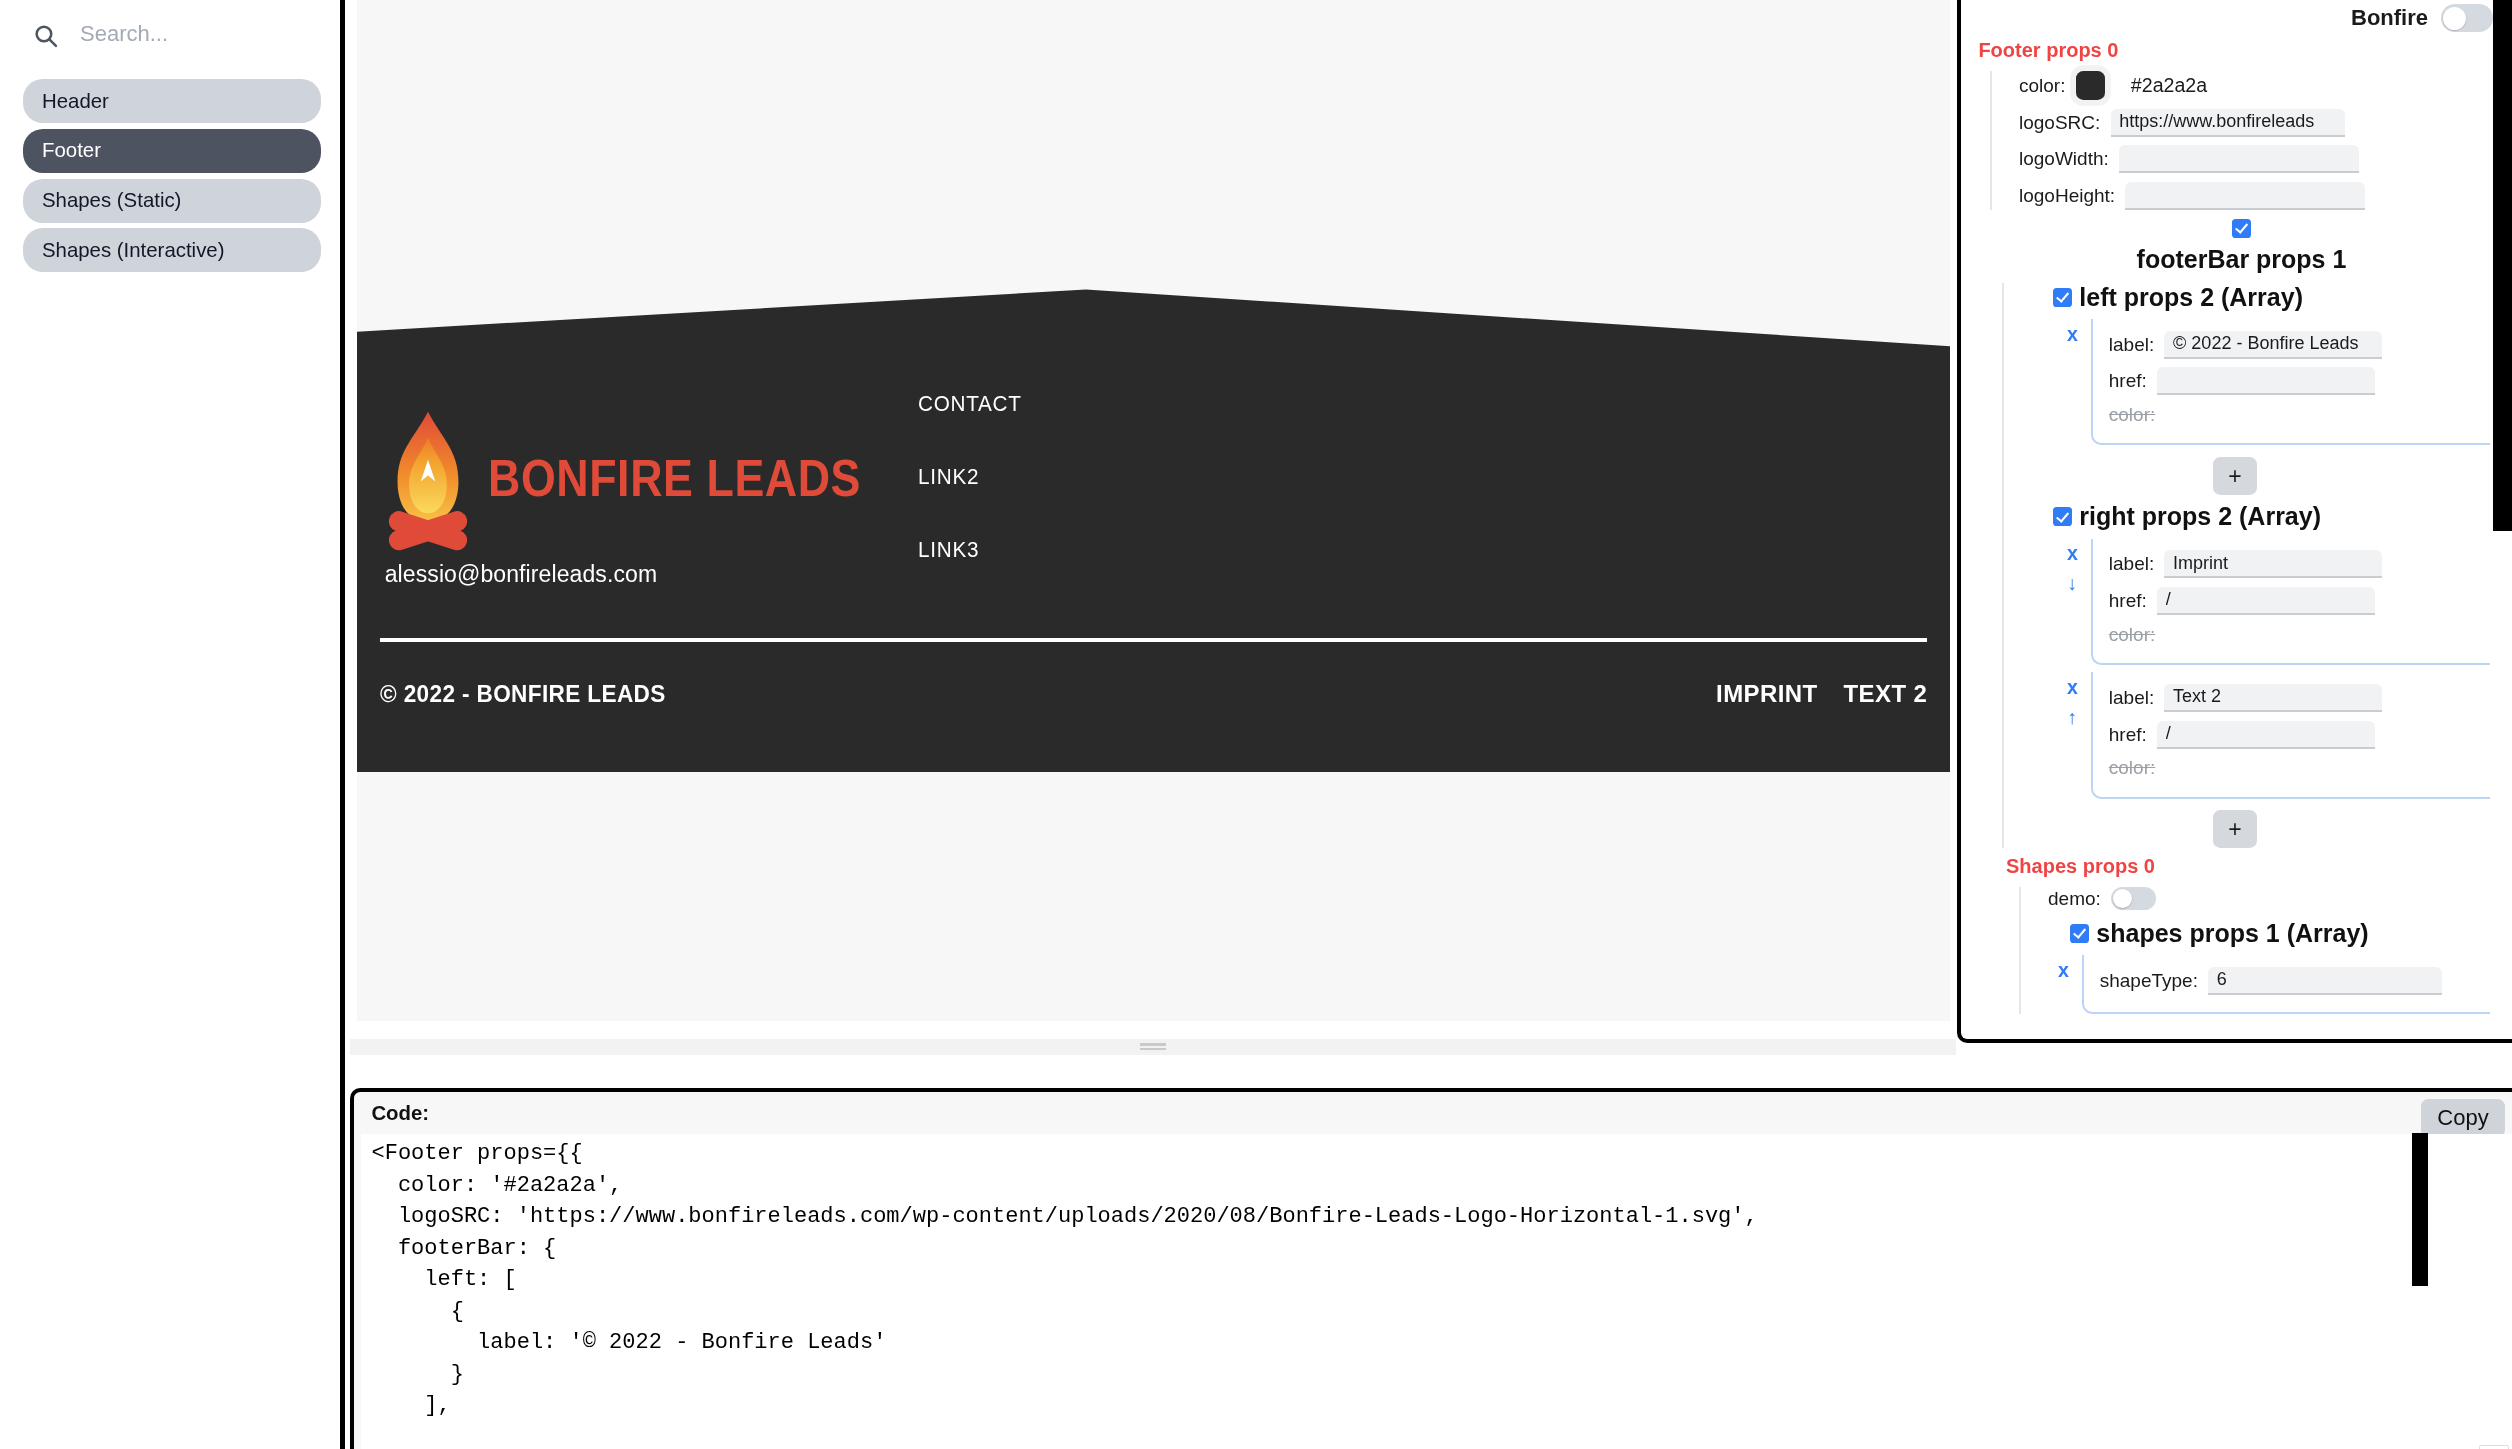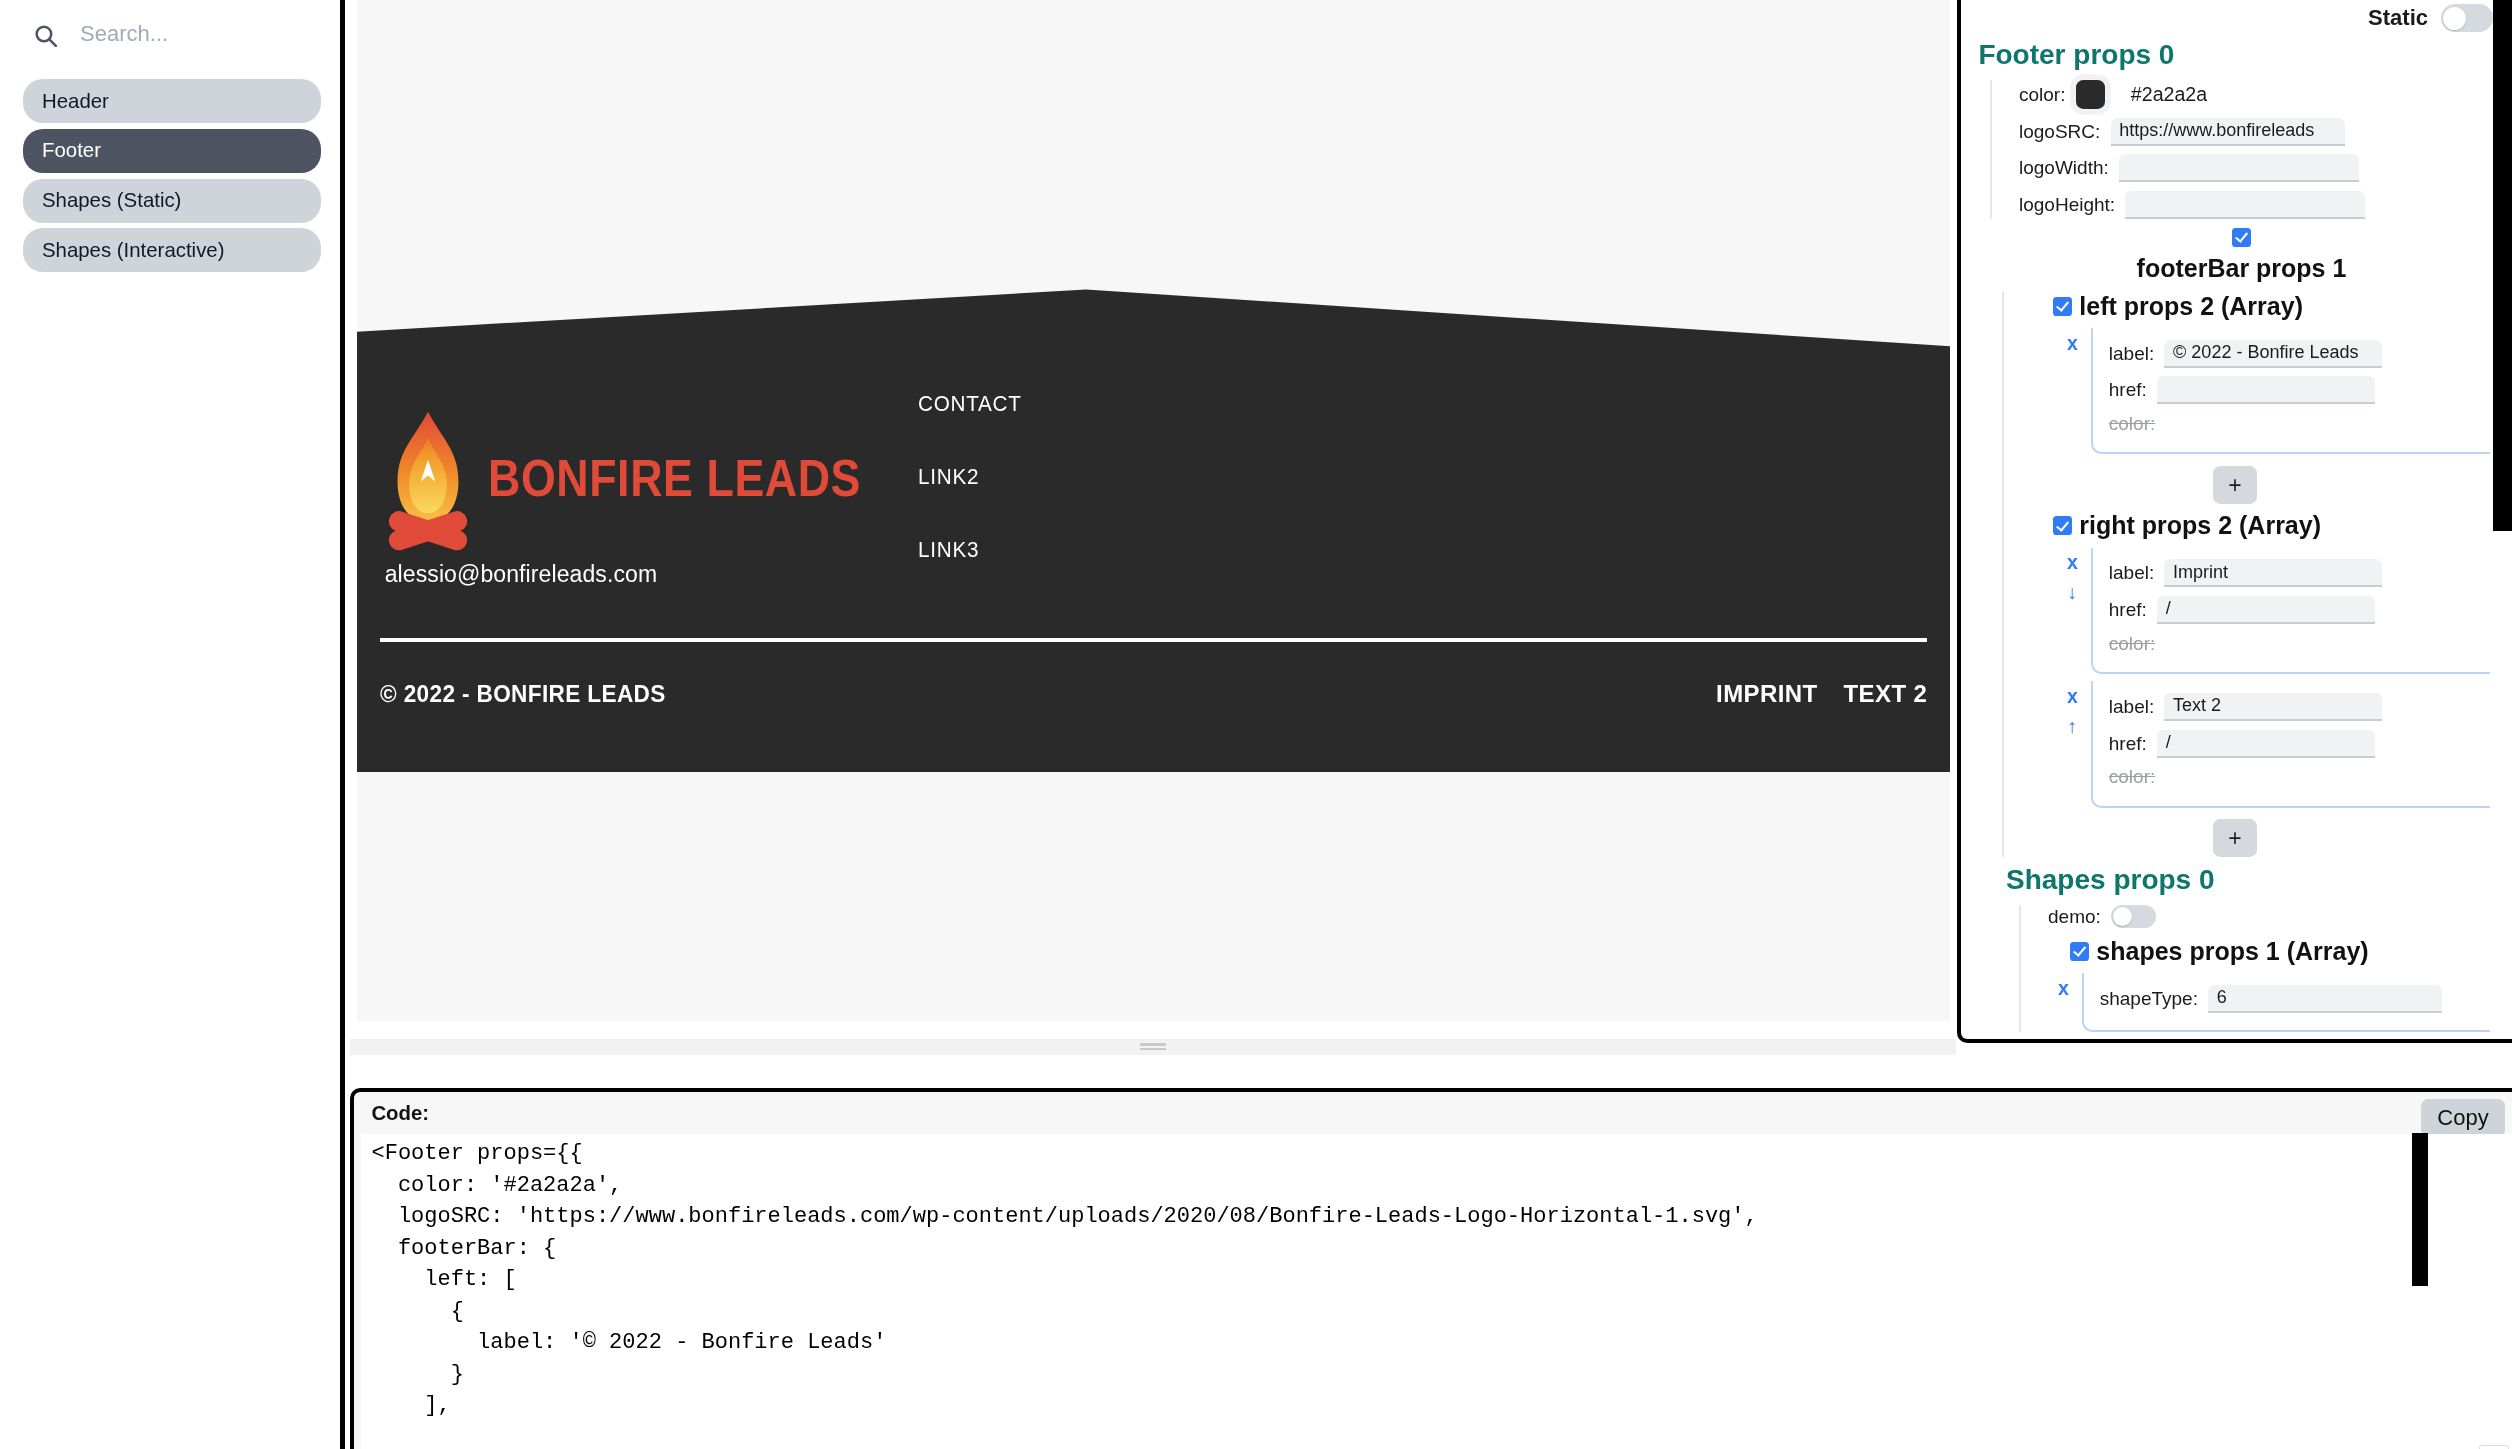--- a/index.html
+++ b/index.html
@@ -144,21 +144,21 @@
     width: 52px; height: 28px; border-radius: 14px;
     background: #d5dae0; position: relative; cursor: pointer;
   }
   .toggle .knob {
     position: absolute; left: 2.2px; top: 2.2px;
     width: 23px; height: 23px; border-radius: 50%;
     background: #ffffff; box-shadow: 0 0.7px 1.5px rgba(0,0,0,.25);
   }
   .props-scroll { position: absolute; left: 0; top: 35px; width: 529px; height: 1007px; overflow: hidden; }
 
-  .props-title { font-size: 28px; font-weight: bold; color: #0f766e; margin: 4.4px 0 7.3px 17.4px; }
+  .props-title { font-size: 20px; font-weight: bold; color: #ef4444; margin: 4.4px 0 7.3px 17.4px; }
   .group-title { font-size: 25px; font-weight: bold; color: #111; display:flex; align-items:center; gap:7.3px; }
   .indent-1 { margin-left: 29px; padding-left: 27px; border-left: 2.9px solid #e6e6e6; }
   .indent-2 { margin-left: 32px; flex-direction: column; }
 
   .chk {
     width: 19px; height: 19px; border-radius: 3.6px; background: #2f7cf6;
     position: relative; flex: 0 0 19px; cursor: pointer;
   }
   .chk::after {
     content: ""; position: absolute; left: 5.8px; top: 2.2px;
@@ -340,21 +340,21 @@
   <div id="splitter">
     <div class="grip">
         <i></i>
         <i></i>
       </div>
   </div>
 
   <div id="props-panel">
 
     <div class="preview-toggle-row">
-      <span class="preview-label">Static</span>
+      <span class="preview-label">Bonfire</span>
       <span class="toggle">
         <span class="knob"></span>
       </span>
     </div>
 
     <div class="props-scroll">
 
       <div class="props-title">Footer props 0</div>
 
       <div class="indent-1">

